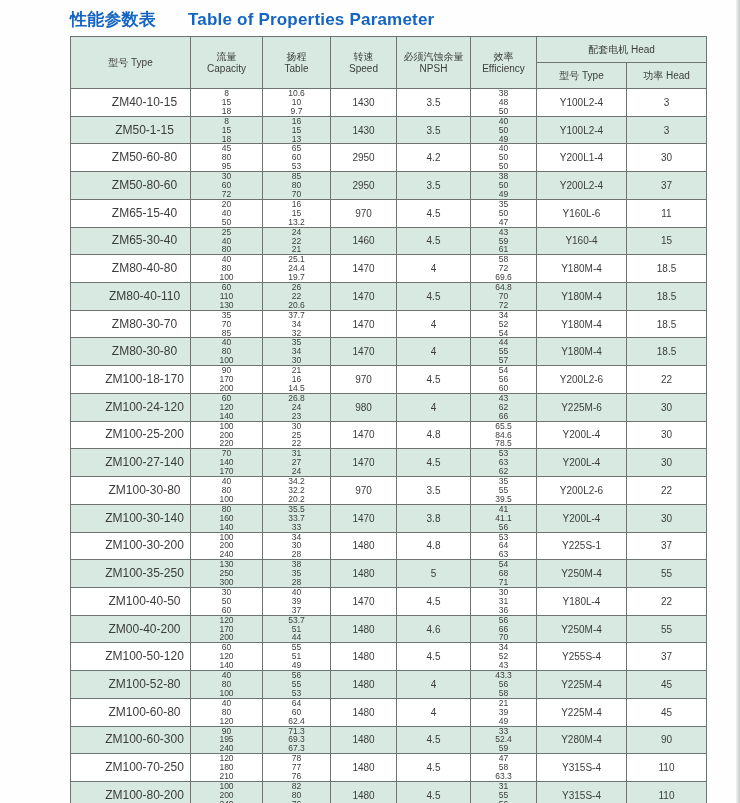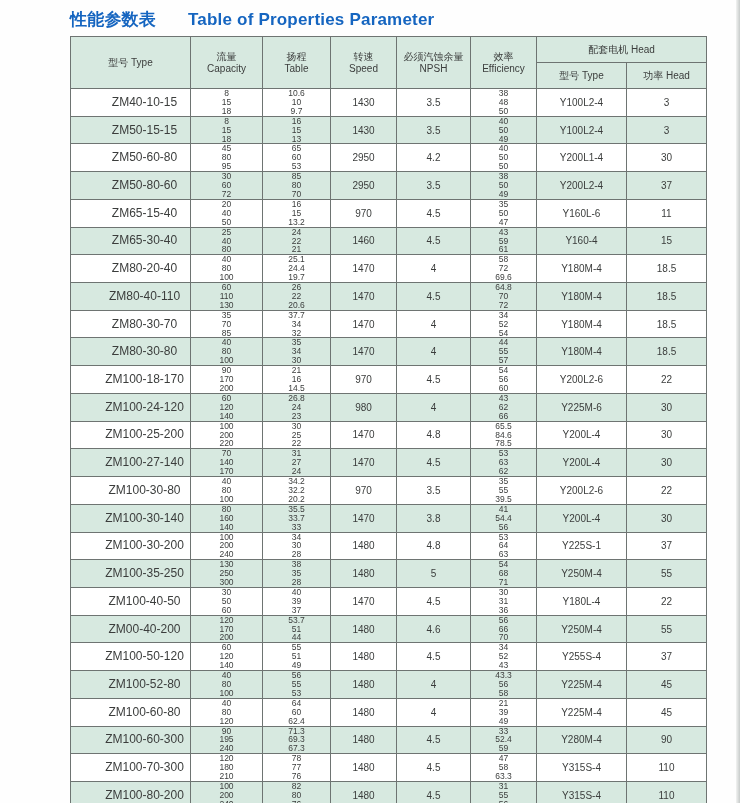--- a/index.html
+++ b/index.html
@@ -113,21 +113,21 @@
 9.7</td>
         <td class="td-single">1430</td>
         <td class="td-single">3.5</td>
         <td class="td-num">38
 48
 50</td>
         <td class="td-single">Y100L2-4</td>
         <td class="td-single">3</td>
       </tr>
       <tr class="alt">
-        <td class="td-model">ZM50-15-15</td>
+        <td class="td-model">ZM50-1-15</td>
         <td class="td-num">8
 15
 18</td>
         <td class="td-num">16
 15
 13</td>
         <td class="td-single">1430</td>
         <td class="td-single">3.5</td>
         <td class="td-num">40
 50
@@ -193,21 +193,21 @@
 21</td>
         <td class="td-single">1460</td>
         <td class="td-single">4.5</td>
         <td class="td-num">43
 59
 61</td>
         <td class="td-single">Y160-4</td>
         <td class="td-single">15</td>
       </tr>
       <tr>
-        <td class="td-model">ZM80-20-40</td>
+        <td class="td-model">ZM80-40-80</td>
         <td class="td-num">40
 80
 100</td>
         <td class="td-num">25.1
 24.4
 19.7</td>
         <td class="td-single">1470</td>
         <td class="td-single">4</td>
         <td class="td-num">58
 72
@@ -347,21 +347,21 @@
         <td class="td-model">ZM100-30-140</td>
         <td class="td-num">80
 160
 140</td>
         <td class="td-num">35.5
 33.7
 33</td>
         <td class="td-single">1470</td>
         <td class="td-single">3.8</td>
         <td class="td-num">41
-54.4
+41.1
 56</td>
         <td class="td-single">Y200L-4</td>
         <td class="td-single">30</td>
       </tr>
       <tr>
         <td class="td-model">ZM100-30-200</td>
         <td class="td-num">100
 200
 240</td>
         <td class="td-num">34
@@ -481,21 +481,21 @@
 67.3</td>
         <td class="td-single">1480</td>
         <td class="td-single">4.5</td>
         <td class="td-num">33
 52.4
 59</td>
         <td class="td-single">Y280M-4</td>
         <td class="td-single">90</td>
       </tr>
       <tr>
-        <td class="td-model">ZM100-70-300</td>
+        <td class="td-model">ZM100-70-250</td>
         <td class="td-num">120
 180
 210</td>
         <td class="td-num">78
 77
 76</td>
         <td class="td-single">1480</td>
         <td class="td-single">4.5</td>
         <td class="td-num">47
 58

